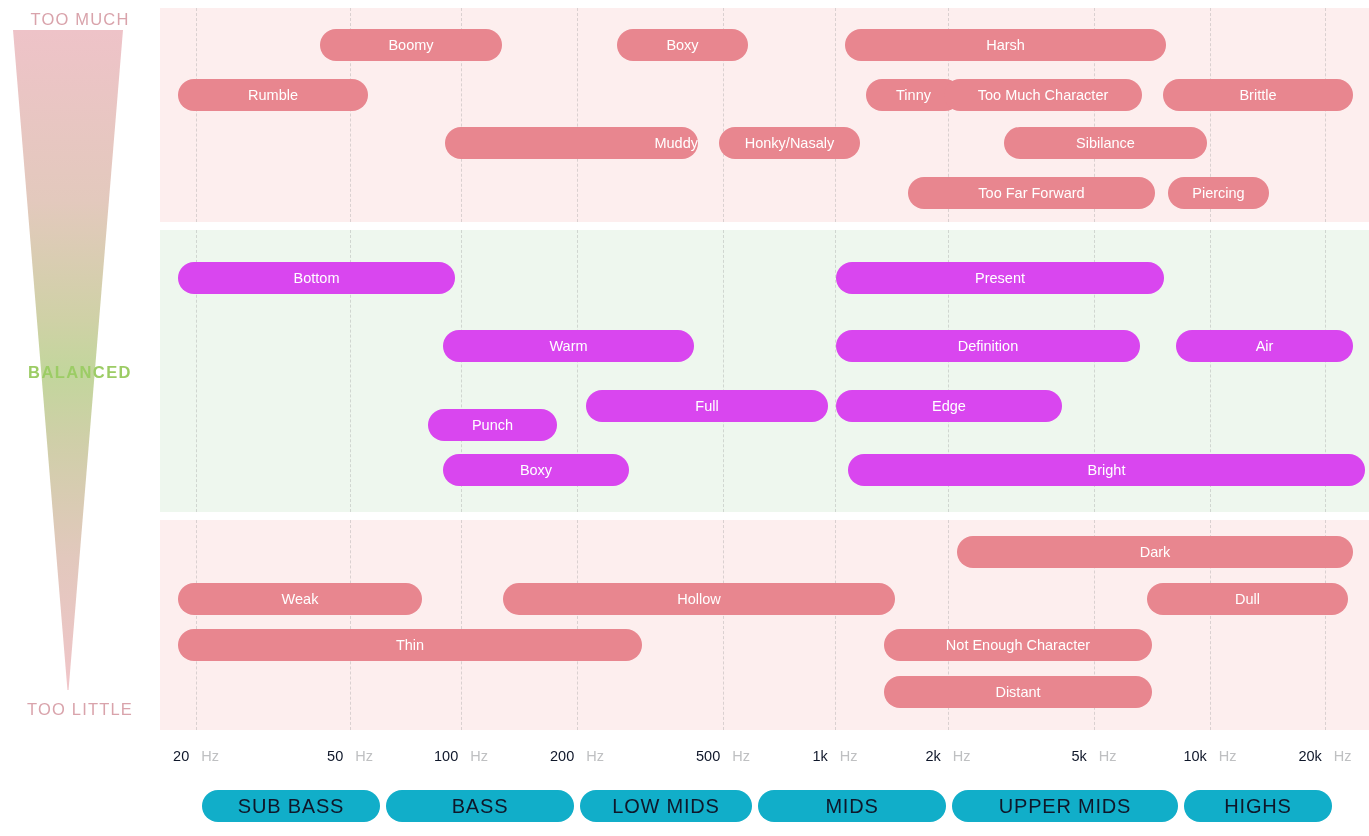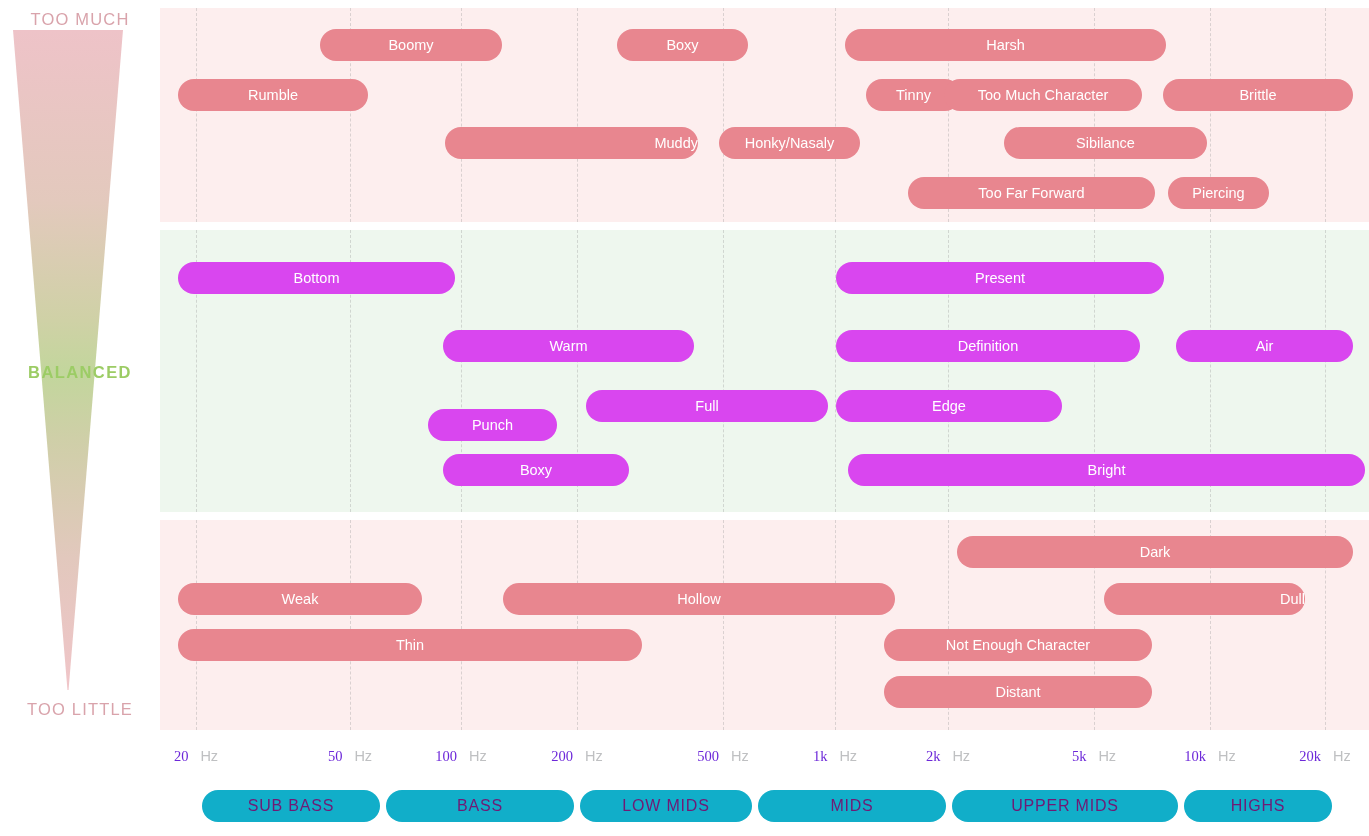--- a/index.html
+++ b/index.html
@@ -62,29 +62,29 @@
   }
   .pill.neg { background: #e8868f; }
   .pill.pos { background: #d946ef; }
 
   
   #axis { position: absolute; left: 160px; top: 748px; width: 1209px; height: 26px; }
   .tick {
     position: absolute; top: 0; transform: translateX(-50%);
     font-size: 14.5px; white-space: nowrap;
   }
-  .tick .num { color: #6d28d9; font-family: Liberation Serif, serif; }
+  .tick .num { color: #0f172a; }
   .tick .hz  { color: #bfc0c2; margin-left: 12px; }
 
   
   #ranges { position: absolute; left: 160px; top: 790px; width: 1209px; height: 34px; }
   .range-btn {
     position: absolute; top: 0; height: 32px; line-height: 32px;
-    border-radius: 16px; background: #11aec9; color: #701a75;
-    font-size: 16px; letter-spacing: 0.8px; text-align: center; white-space: nowrap;
+    border-radius: 16px; background: #11aec9; color: #0f172a;
+    font-size: 20px; letter-spacing: 0.8px; text-align: center; white-space: nowrap;
   }
 </style>
 </head>
 <body>
 
 <div id="stage">
 
   <div id="scale-col">
     <div id="scale-triangle"></div>
     <div class="scale-label" id="label-too-much">TOO MUCH</div>
@@ -147,21 +147,21 @@
       <div class="pill pos" style="left: 676px; width: 304px; top: 330px;">Definition</div>
       <div class="pill pos" style="left: 1016px; width: 177px; top: 330px;">Air</div>
       <div class="pill pos" style="left: 268px; width: 129px; top: 390px; margin-top: 19px;">Punch</div>
       <div class="pill pos" style="left: 426px; width: 242px; top: 390px;">Full</div>
       <div class="pill pos" style="left: 676px; width: 226px; top: 390px;">Edge</div>
       <div class="pill pos" style="left: 283px; width: 186px; top: 454px;">Boxy</div>
       <div class="pill pos" style="left: 688px; width: 517px; top: 454px;">Bright</div>
       <div class="pill neg" style="left: 797px; width: 396px; top: 536px;">Dark</div>
       <div class="pill neg" style="left: 18px; width: 244px; top: 583px;">Weak</div>
       <div class="pill neg" style="left: 343px; width: 392px; top: 583px;">Hollow</div>
-      <div class="pill neg" style="left: 944px; width: 201px; top: 583px; text-align: right;">Dull</div>
+      <div class="pill neg" style="left: 987px; width: 201px; top: 583px;">Dull</div>
       <div class="pill neg" style="left: 724px; width: 268px; top: 629px;">Not Enough Character</div>
       <div class="pill neg" style="left: 18px; width: 464px; top: 629px;">Thin</div>
       <div class="pill neg" style="left: 724px; width: 268px; top: 676px;">Distant</div>
     </div>
 
   <div id="axis">
       <div class="tick" style="left: 36px;"><span class="num">20</span><span class="hz">Hz</span></div>
       <div class="tick" style="left: 190px;"><span class="num">50</span><span class="hz">Hz</span></div>
       <div class="tick" style="left: 301px;"><span class="num">100</span><span class="hz">Hz</span></div>
       <div class="tick" style="left: 417px;"><span class="num">200</span><span class="hz">Hz</span></div>

